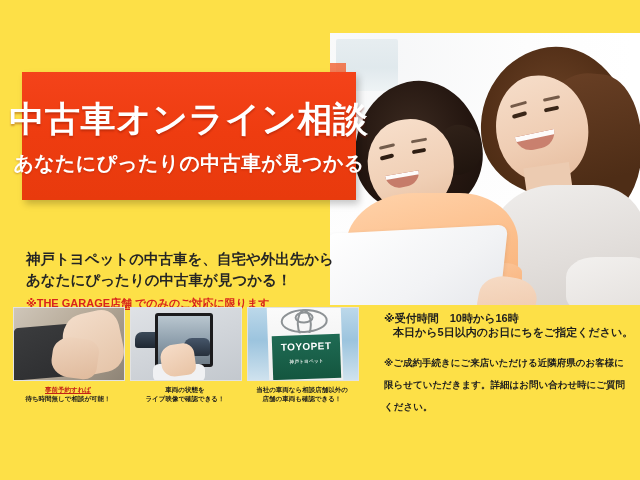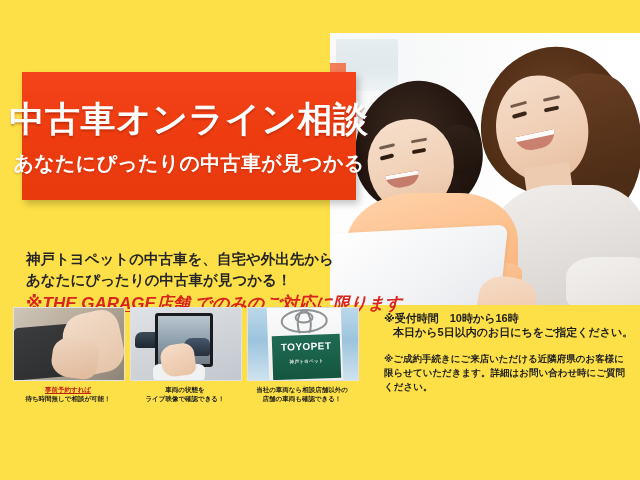--- a/index.html
+++ b/index.html
@@ -102,22 +102,22 @@
   }
   .rb-sub{
     color:#ffffff;font-size:20px;font-weight:bold;white-space:nowrap;
     line-height:1;margin-top:17px;letter-spacing:.3px;
     text-shadow:0 1px 2px rgba(120,20,0,.30);
   }
 
   
   .lead{position:absolute;left:26px;top:226px;width:320px;margin-top:23px;}
   .lead-line{color:#252525;font-size:14.5px;font-weight:bold;line-height:21px;white-space:nowrap;}
-  .lead-warn{color:#d8241c;font-size:17px;font-weight:bold;line-height:21px;
-    white-space:nowrap;margin-top:2px;font-style:italic;}
+  .lead-warn{color:#d8241c;font-size:11px;font-weight:bold;line-height:21px;
+    white-space:nowrap;margin-top:2px;}
   .lead-warn .ul{text-decoration:underline;text-underline-offset:2px;}
 
   
   .thumbs{position:absolute;left:13px;top:307px;width:345px;display:flex;gap:7px;}
   .thumb{width:110px;}
   .thumb-img{width:110px;height:72px;overflow:hidden;position:relative;
     border:1px solid #e2e2e2;background:#fff;}
   .thumb-cap{margin-top:4px;text-align:center;font-size:6.5px;font-weight:bold;
     color:#1c1c1c;line-height:9px;}
   .cap-em{color:#c32218;text-decoration:underline;}
@@ -156,21 +156,21 @@
   .sign-txt{position:absolute;left:0;right:0;top:6px;text-align:center;color:#fff;
     font-size:10px;font-weight:bold;letter-spacing:.4px;}
   .sign-sub{position:absolute;left:0;right:0;top:24px;text-align:center;color:#dfe8e4;
     font-size:4.6px;font-weight:bold;letter-spacing:.2px;}
 
   
   .notes{position:absolute;left:384px;top:311px;width:248px;}
   .note-l{color:#1e1e1e;font-size:11px;font-weight:bold;line-height:14px;white-space:nowrap;}
   .note-l.ind{padding-left:9px;text-align:center;}
   .note-block{margin-top:13px;}
-  .note-p{color:#1e1e1e;font-size:9.5px;font-weight:bold;line-height:14px;}
+  .note-p{color:#1e1e1e;font-size:9.5px;font-weight:bold;line-height:22px;}
 </style>
 </head>
 <body>
 
 <div class="stage">
 
   <div class="hero-photo">
     <div class="hp-bg"></div>
     <div class="wallpanel"></div>
     <div class="wallpanel2"></div>

